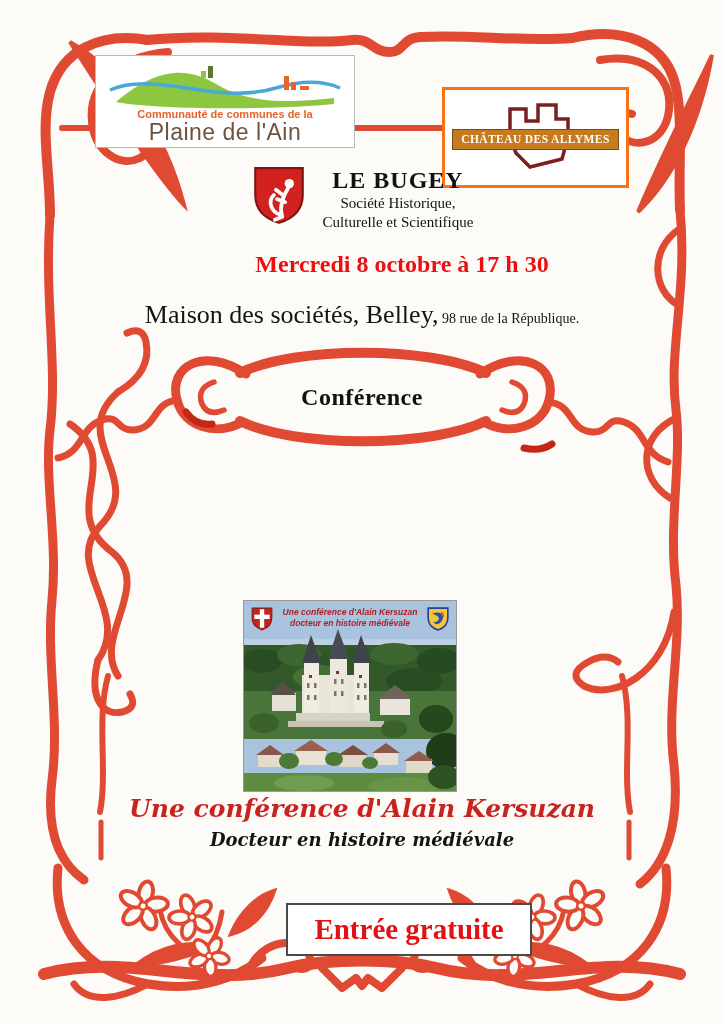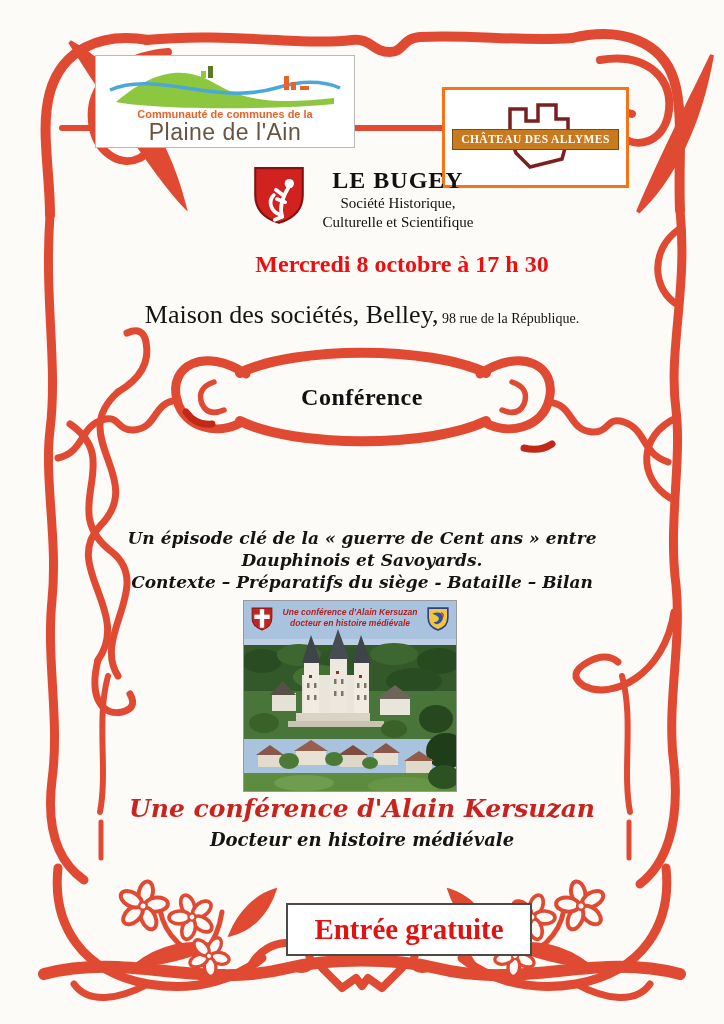--- a/index.html
+++ b/index.html
@@ -195,25 +195,20 @@
       <div class="bugey-sub">Culturelle et Scientifique</div>
     </div>
   </div>
 
   <div class="center-line date">Mercredi 8 octobre à 17 h 30</div>
   <div class="center-line venue">
     <span class="venue-main">Maison des sociétés, Belley,</span><span class="venue-detail"> 98 rue de la République.</span>
   </div>
   <div class="center-line conf">Conférence</div>
 
-  <div class="center-line desc">
-    <div>Un épisode clé de la « guerre de Cent ans » entre</div>
-    <div>Dauphinois et Savoyards.</div>
-    <div>Contexte – Préparatifs du siège - Bataille – Bilan</div>
-  </div>
 
   <div class="photo">
     <svg class="photo-scene" width="212" height="190" viewBox="0 0 212 190">
       <rect width="212" height="52" fill="#A9C3DF"></rect>
       <rect y="38" width="212" height="14" fill="#BCCFE4"></rect>
       <g>
         <rect y="44" width="212" height="52" fill="#33582A"></rect>
         <ellipse cx="18" cy="60" rx="20" ry="12" fill="#2A4C22"></ellipse>
         <ellipse cx="55" cy="54" rx="22" ry="11" fill="#3D6630"></ellipse>
         <ellipse cx="100" cy="58" rx="24" ry="12" fill="#2F5527"></ellipse>

